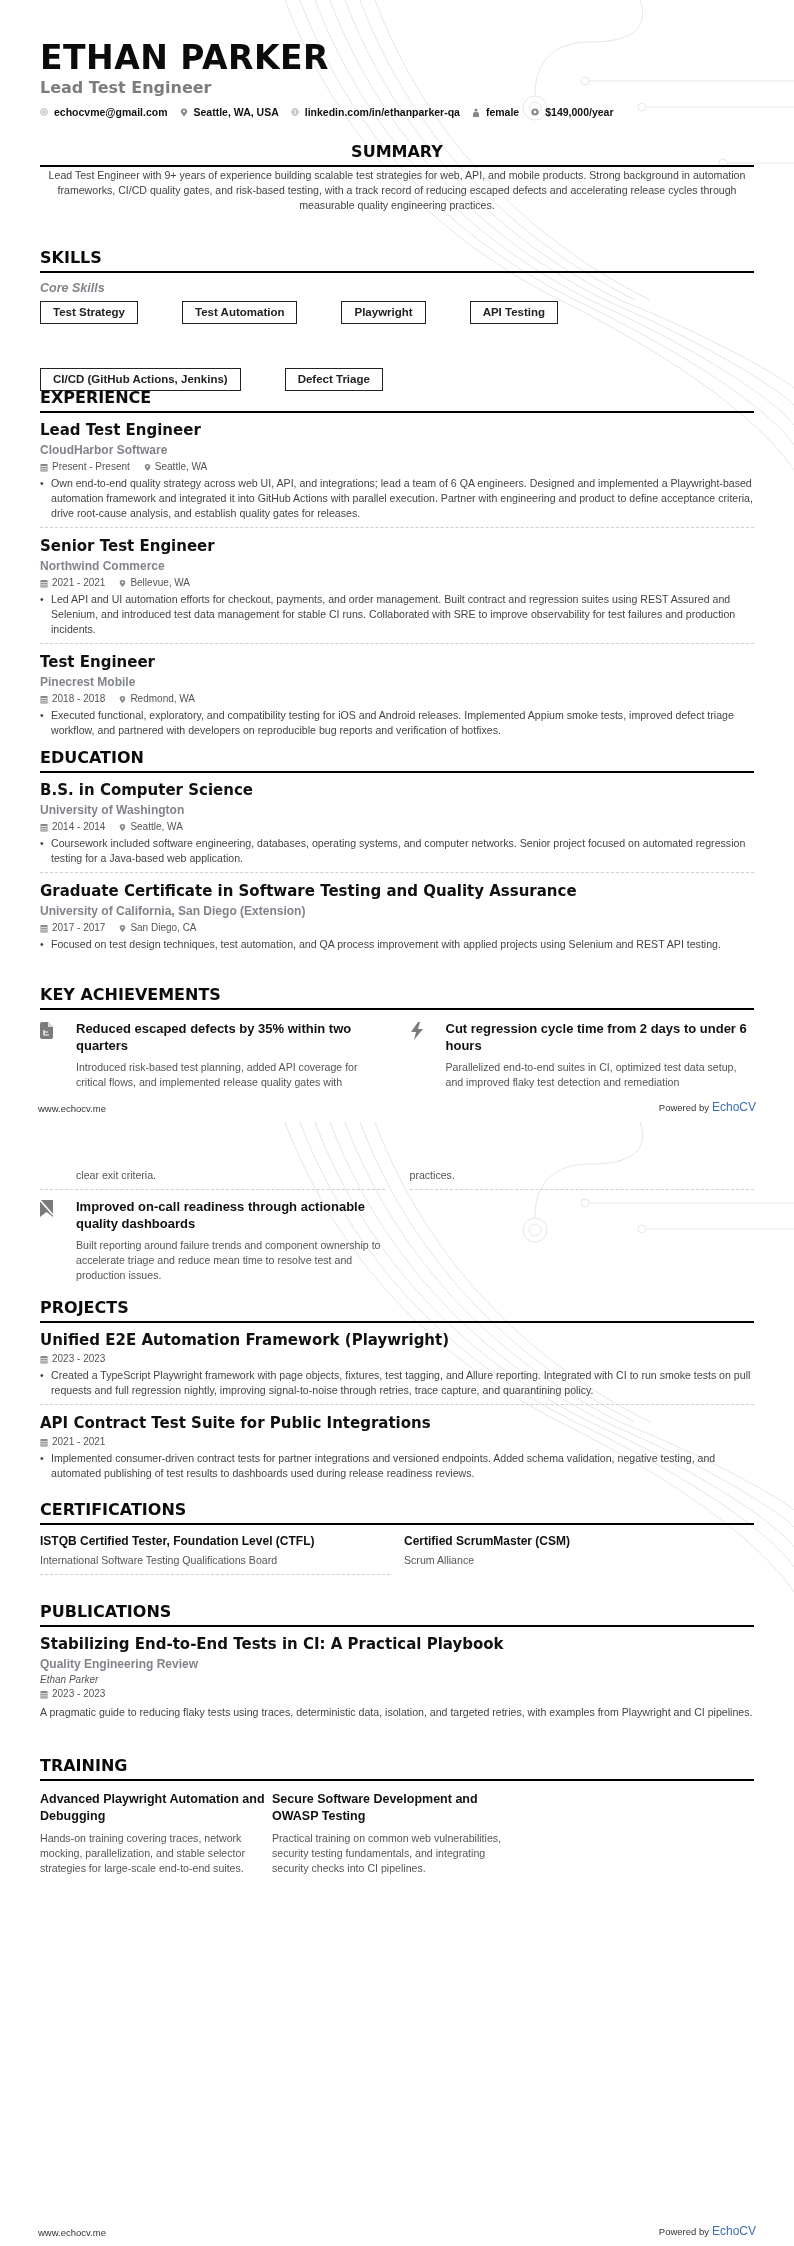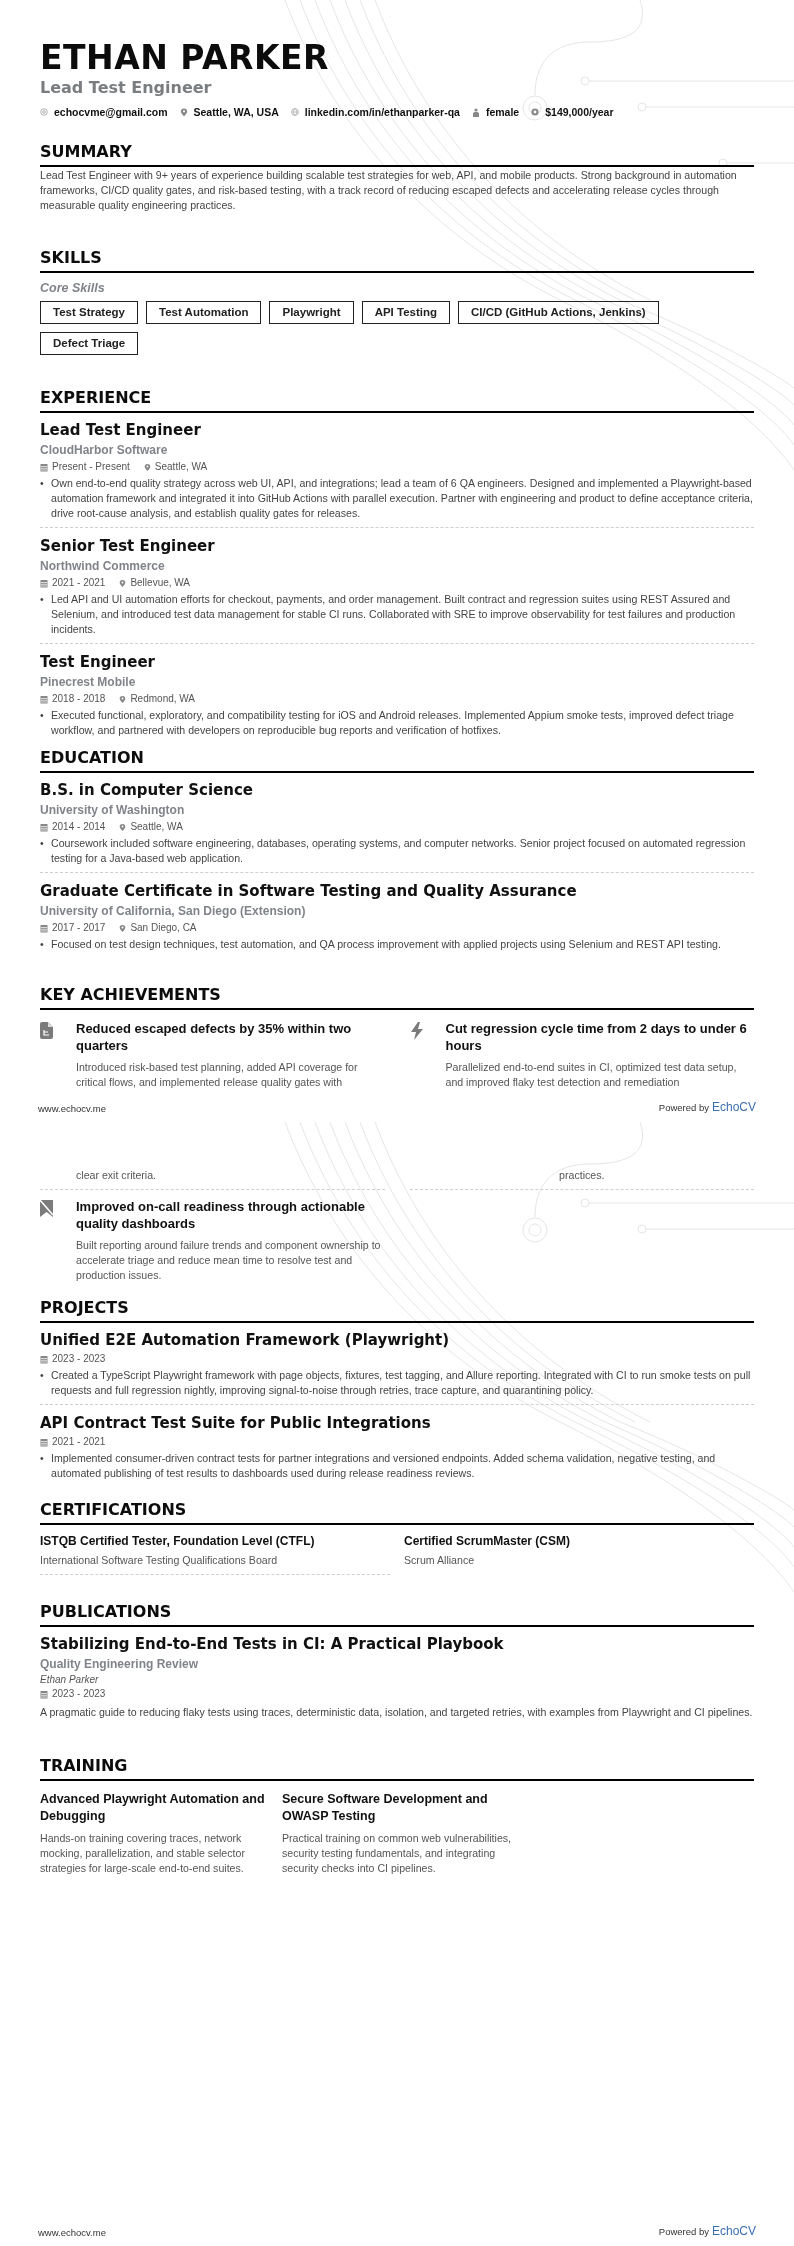--- a/index.html
+++ b/index.html
@@ -18,21 +18,21 @@
   .contacts { display: flex; align-items: center; margin-top: 8px; font-size: 10.5px; font-weight: bold; color: #111; }
   .contact { display: flex; align-items: center; margin-right: 12px; }
   .contact .ic { width: 8px; height: 8px; margin-right: 6px; display: inline-flex; }
 
   .section { position: absolute; left: 40px; width: 714px; }
   .sec-h { font-family: "DejaVu Sans", sans-serif; font-weight: bold; font-size: 16px; color: #0c0c0c; padding-bottom: 3px; border-bottom: 2.5px solid #000; line-height: 20px; }
 
   .para { font-size: 10.6px; line-height: 15px; color: #444; }
 
   .skill-group { font-weight: bold; font-size: 12.5px; color: #80848a; margin-top: 8px; font-style: italic; }
-  .chips { display: flex; flex-wrap: wrap; margin-top: 6px; }
+  .chips { display: flex; flex-wrap: wrap; margin-top: 6px; gap: 36px; }
   .chip { border: 1.5px solid #222; padding: 3px 12px; font-size: 11.5px; font-weight: bold; color: #222; margin-right: 8px; margin-bottom: 8px; line-height: 15px; }
 
   .entry { padding-bottom: 6px; border-bottom: 1px dashed #cfcfcf; margin-bottom: 8px; }
   .entry.last { border-bottom: none; }
   .e-title { font-family: "DejaVu Sans", sans-serif; font-weight: bold; font-size: 15px; color: #111; line-height: 20px; }
   .e-org { font-weight: bold; font-size: 12px; color: #80848a; margin-top: 3px; line-height: 15px; }
   .e-meta { display: flex; align-items: center; font-size: 10px; color: #555; margin-top: 2px; line-height: 14px; }
   .e-meta .m { display: flex; align-items: center; margin-right: 14px; }
   .e-meta svg { margin-right: 4px; }
   .bullet { display: flex; font-size: 10.6px; line-height: 15px; color: #444; margin-top: 2px; }
@@ -42,21 +42,21 @@
   .ach { display: flex; padding-top: 10px; }
   .ach .aic { width: 36px; flex: none; padding-top: 2px; }
   .ach-t { font-weight: bold; font-size: 13px; color: #111; line-height: 17px; }
   .ach-d { font-size: 10.6px; line-height: 15px; color: #555; margin-top: 6px; }
 
   .cert-grid { display: grid; grid-template-columns: 1fr 1fr; column-gap: 14px; margin-top: 8px; }
   .cert-t { font-weight: bold; font-size: 12px; color: #111; line-height: 16px; }
   .cert-o { font-size: 10.6px; color: #555; margin-top: 4px; padding-bottom: 6px; line-height: 15px; }
   .cert.c1 .cert-o { border-bottom: 1px dashed #cfcfcf; }
 
-  .train-grid { display: grid; grid-template-columns: 230px 230px; column-gap: 12px; margin-top: 10px; }
+  .train-grid { display: grid; grid-template-columns: 230px 230px; column-gap: 2px; margin-top: 10px; }
   .train-t { font-weight: bold; font-size: 12.5px; color: #111; line-height: 17px; }
   .train-d { font-size: 10.6px; line-height: 15px; color: #555; margin-top: 6px; }
 
   .footer { position: absolute; left: 38px; width: 718px; display: flex; justify-content: space-between; align-items: flex-end; font-size: 9.5px; color: #333; }
   .footer .brand { font-size: 12px; color: #3a6fb0; margin-left: 3px; }
   .pub-author { font-style: italic; font-size: 10px; color: #555; margin-top: 2px; }
 </style>
 </head>
 <body>
 
@@ -145,21 +145,21 @@
             <svg width="8" height="8" viewBox="0 0 8 8">
               <circle cx="4" cy="4" r="3.6" fill="#888"></circle>
               <circle cx="4" cy="4" r="1.4" fill="#fff"></circle>
             </svg>
           </span>
         <span>$149,000/year</span>
       </div>
     </div>
   </div>
 
-  <div class="section" style="top:142px;">
+  <div class="section" style="top:142px;text-align:center;">
     <div class="sec-h">SUMMARY</div>
     <div class="para" style="margin-top:1px;">Lead Test Engineer with 9+ years of experience building scalable test strategies for web, API, and mobile products. Strong background in automation frameworks, CI/CD quality gates, and risk-based testing, with a track record of reducing escaped defects and accelerating release cycles through measurable quality engineering practices.</div>
   </div>
 
   <div class="section" style="top:248px;">
     <div class="sec-h">SKILLS</div>
     <div class="skill-group">Core Skills</div>
     <div class="chips">
       <span class="chip">Test Strategy</span>
       <span class="chip">Test Automation</span>
@@ -346,21 +346,21 @@
 </div>
 
 <div class="page p2">
 
   <div class="section" style="top:46px;">
     <div class="ach-grid">
       <div style="padding-left:36px; padding-bottom:6px; border-bottom:1px dashed #cfcfcf;">
         <div class="para" style="color:#555;">clear exit criteria.</div>
       </div>
       <div style="padding-left:0; padding-bottom:6px; border-bottom:1px dashed #cfcfcf;">
-        <div class="para" style="color:#555;text-align:center;">practices.</div>
+        <div class="para" style="color:#555;">practices.</div>
       </div>
       <div class="ach" style="padding-top:8px;">
         <div class="aic"><svg width="13" height="17" viewBox="0 0 13 17">
               <path d="M0 0 L13 0 L13 17 L6.5 12 L0 17 Z" fill="#7b7b7b"></path>
               <line x1="0" y1="0" x2="13" y2="15" stroke="#fff" stroke-width="1.5"></line>
               <line x1="1" y1="-1" x2="14" y2="14" stroke="#7b7b7b" stroke-width="0.8"></line>
             </svg></div>
         <div>
           <div class="ach-t">Improved on-call readiness through actionable quality dashboards</div>
           <div class="ach-d">Built reporting around failure trends and component ownership to accelerate triage and reduce mean time to resolve test and production issues.</div>

